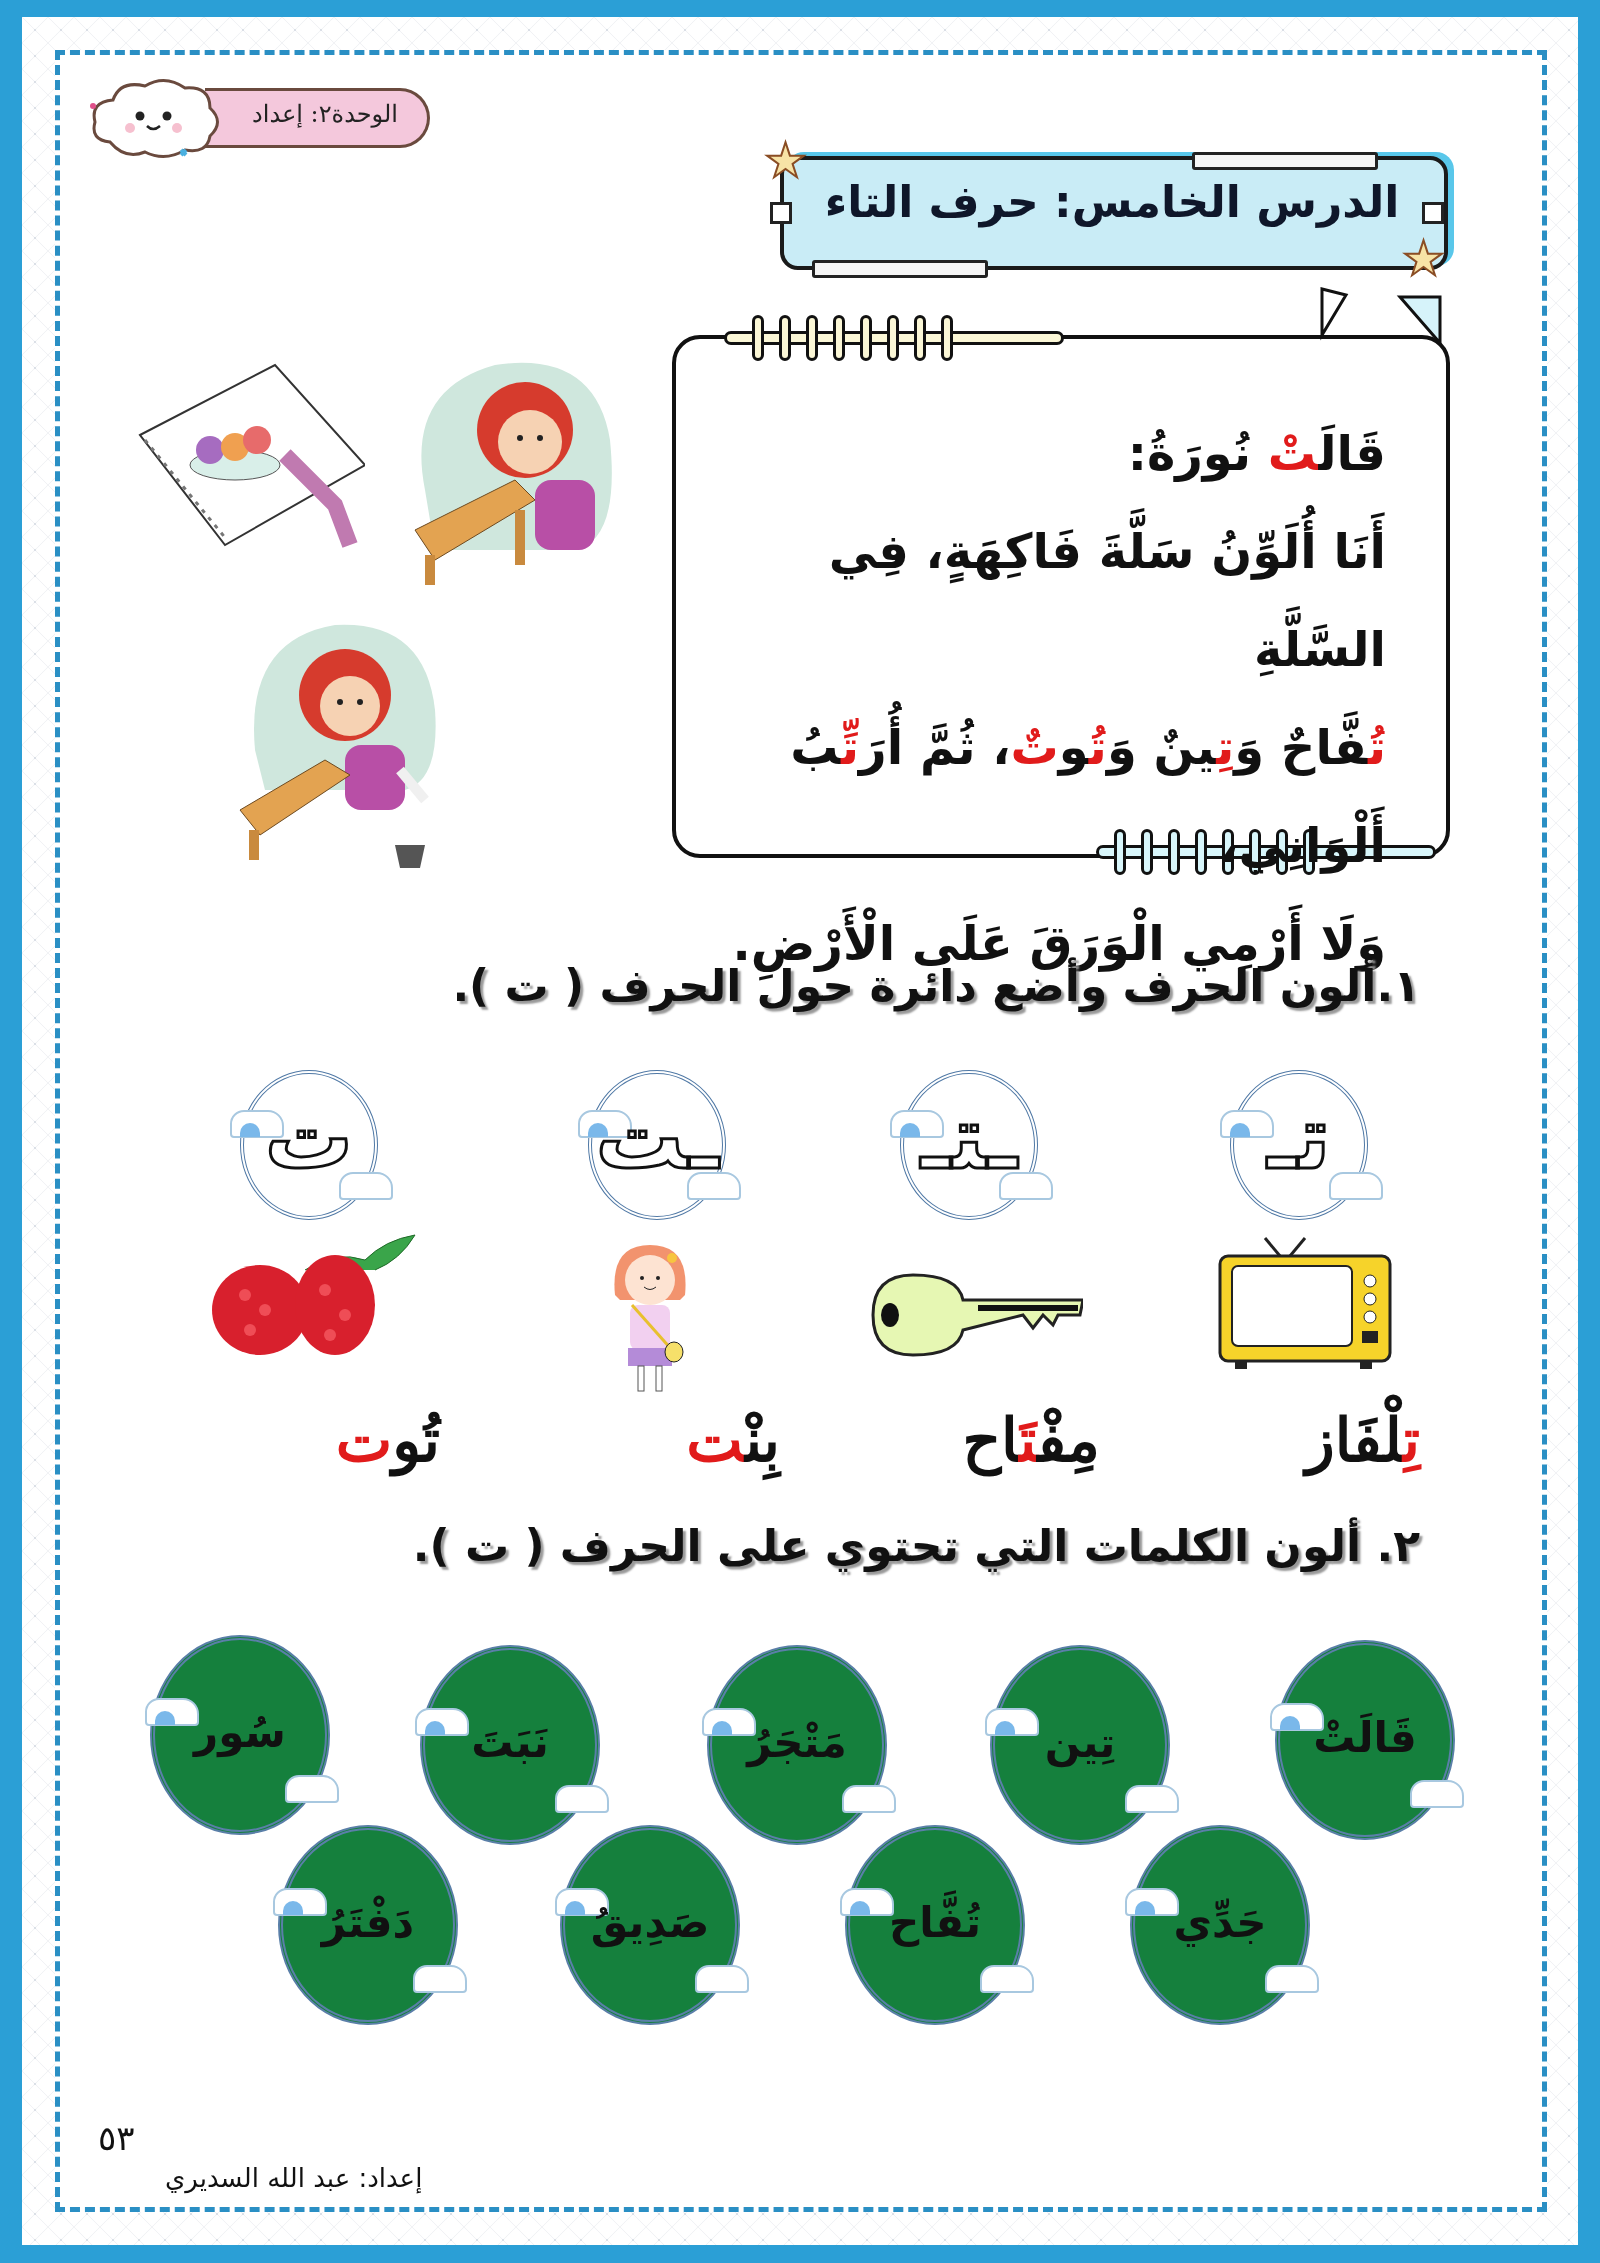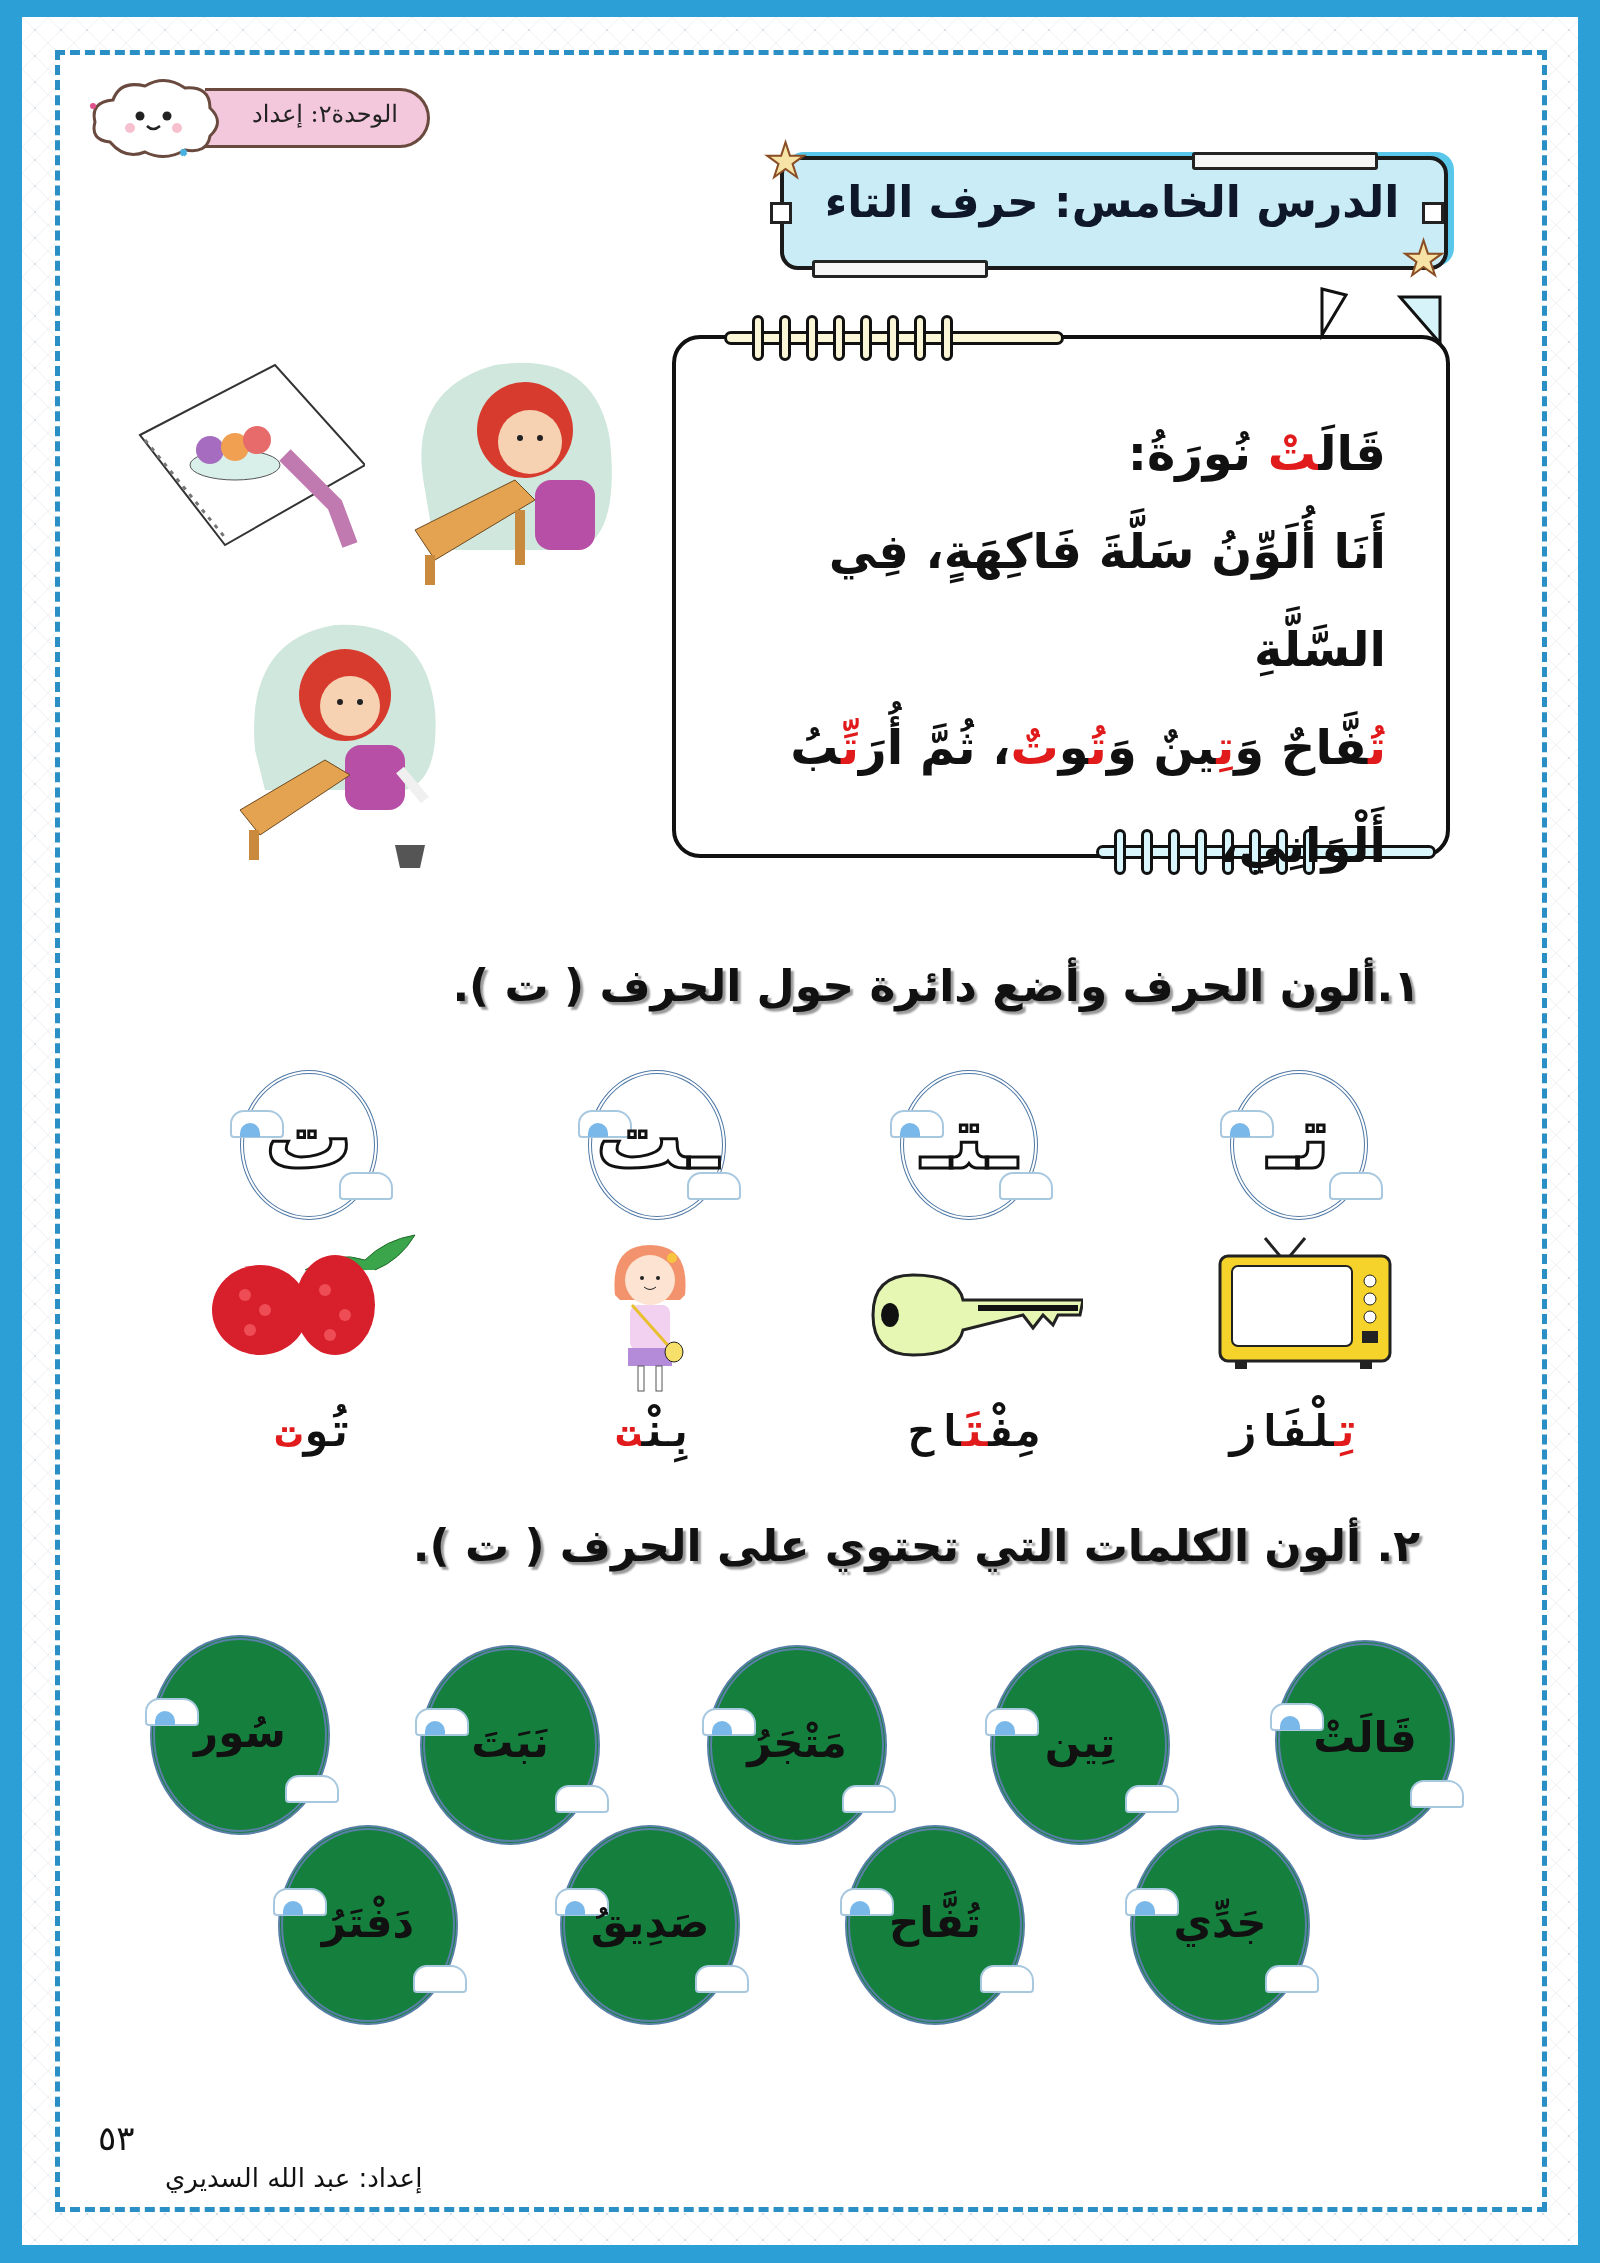--- a/index.html
+++ b/index.html
@@ -31,21 +31,21 @@
   .ring{position:relative;width:12px;height:46px;border:3px solid #111;border-radius:8px;box-sizing:border-box;margin-right:15px;}
   .story-text{position:absolute;right:60px;top:65px;width:680px;direction:rtl;text-align:right;font-size:48px;font-weight:bold;line-height:98px;color:#111;font-family:"DejaVu Sans",sans-serif;}
   .red{color:#e11b1b;}
   
   .heading{direction:rtl;text-align:right;font-size:44px;font-weight:bold;color:#111;font-family:"DejaVu Sans",sans-serif;text-shadow:3px 3px 2px #999;}
   
   .lc{width:138px;height:150px;border:4px double #4f78a5;border-radius:50%;box-sizing:border-box;background:#fff;}
   .lc-letter{position:absolute;left:0;top:12px;width:100%;text-align:center;font-size:88px;font-weight:bold;color:#fff;-webkit-text-stroke:3px #111;font-family:"DejaVu Sans",sans-serif;}
   .mini-cloud{position:absolute;width:50px;height:24px;border:2px solid #a8c8e0;border-radius:14px 16px 4px 4px;background:#fff;}
   .mini-cloud.blue::after{content:"";position:absolute;left:8px;bottom:-1px;width:20px;height:14px;background:#7ab8ea;border-radius:10px 10px 0 0;}
-  .word{direction:rtl;text-align:center;font-size:44px;font-weight:bold;color:#111;font-family:Liberation Mono, monospace;}
+  .word{direction:rtl;font-size:60px;font-weight:bold;color:#111;font-family:Liberation Serif, serif;}
   
   .wc{width:180px;height:200px;border:5px double #5a7fa8;border-radius:50%;box-sizing:border-box;background:#15803d;}
   .wc-text{position:absolute;left:0;top:68px;width:100%;text-align:center;font-size:42px;font-weight:bold;direction:rtl;color:#111;font-family:"DejaVu Sans",sans-serif;}
   .footer-num{left:98px;top:2118px;font-family:"DejaVu Serif",serif;font-size:34px;color:#111;}
   .footer-author{left:165px;top:2163px;font-family:"DejaVu Sans",sans-serif;font-size:26px;color:#111;direction:rtl;}
 </style>
 </head>
 <body>
 
 <div class="page">
@@ -102,20 +102,21 @@
     <div class="ring" style="background:#d8f6fb;"></div>
     <div class="ring" style="background:#d8f6fb;"></div>
     <div class="ring" style="background:#d8f6fb;"></div>
     <div class="ring" style="background:#d8f6fb;"></div>
     <div class="ring" style="background:#d8f6fb;"></div>
   </div>
   <div class="story-text">
     <div><span>قَالَ</span><span class="red">تْ</span><span> نُورَةُ:</span></div>
     <div><span>أَنَا أُلَوِّنُ سَلَّةَ فَاكِهَةٍ، فِي السَّلَّةِ</span></div>
     <div><span class="red">تُ</span><span>فَّاحٌ وَ</span><span class="red">تِ</span><span>ينٌ وَ</span><span class="red">تُ</span><span>و</span><span class="red">تٌ</span><span>، ثُمَّ أُرَ</span><span class="red">تِّ</span><span>بُ أَلْوَانِي،</span></div>
+    <div><span>وَلَا أَرْمِي الْوَرَقَ عَلَى الْأَرْضِ.</span></div>
   </div>
 </div>
 
 <svg class="abs" style="left:135px;top:355px;width:230px;height:200px;" viewBox="0 0 230 200">
   <polygon points="5,80 140,10 230,110 90,190" fill="#fff" stroke="#333" stroke-width="2"></polygon>
   <line x1="10" y1="85" x2="92" y2="185" stroke="#777" stroke-width="3" stroke-dasharray="4 6"></line>
   <ellipse cx="100" cy="110" rx="45" ry="15" fill="#d9efe9" stroke="#555"></ellipse>
   <circle cx="75" cy="95" r="14" fill="#a66cc0"></circle>
     <circle cx="100" cy="92" r="14" fill="#f0a050"></circle>
     <circle cx="122" cy="85" r="14" fill="#e76b6b"></circle>

